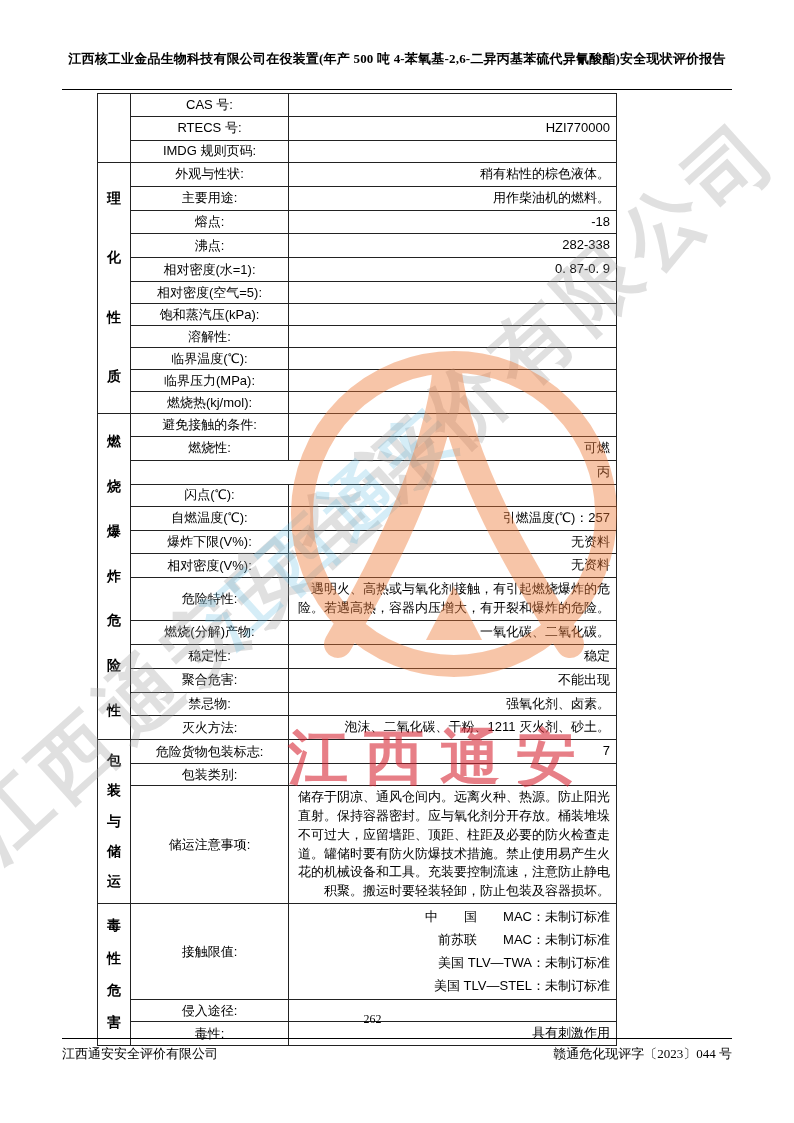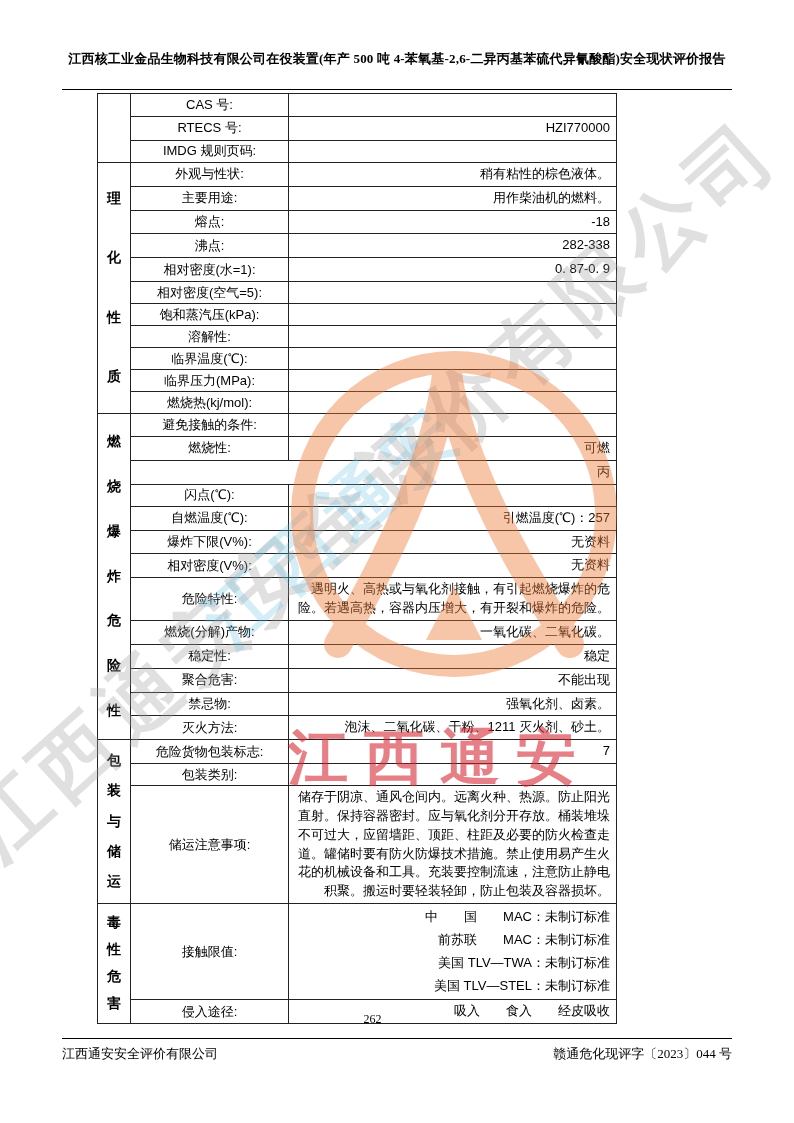--- a/index.html
+++ b/index.html
@@ -260,21 +260,24 @@
           <div class="label">接触限值:</div>
           <div class="value">
             <div class="value-line">中　　国　　MAC：未制订标准</div>
             <div class="value-line">前苏联　　MAC：未制订标准</div>
             <div class="value-line">美国 TLV—TWA：未制订标准</div>
             <div class="value-line">美国 TLV—STEL：未制订标准</div>
           </div>
         </div>
         <div class="row">
           <div class="label">侵入途径:</div>
-          <div class="value">吸入　　食入　　经皮吸收</div>
+        </div>
+        <div class="row">
+          <div class="label">毒性:</div>
+          <div class="value">具有刺激作用</div>
         </div>
       </div>
     </div>
   </div>
 
 <div class="page-num">262</div>
 <div class="doc-footer">
   <span>江西通安安全评价有限公司</span>
   <span>赣通危化现评字〔2023〕044 号</span>
 </div>

